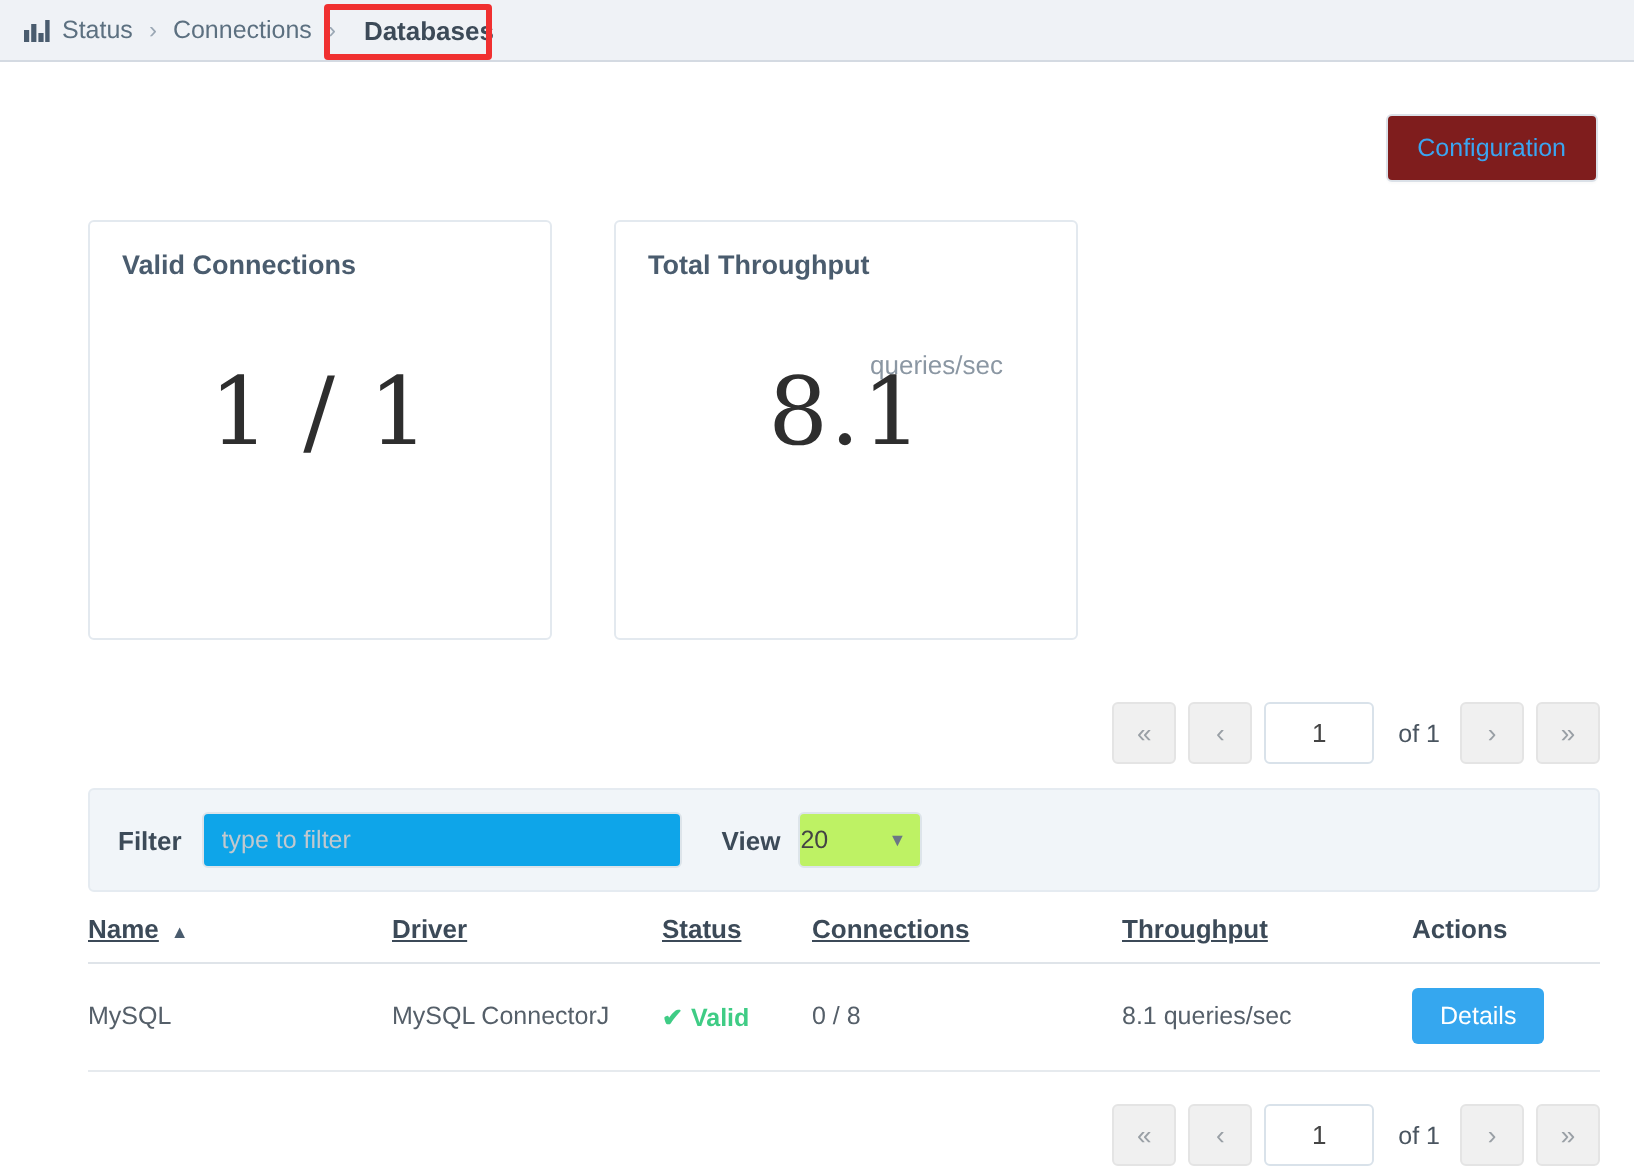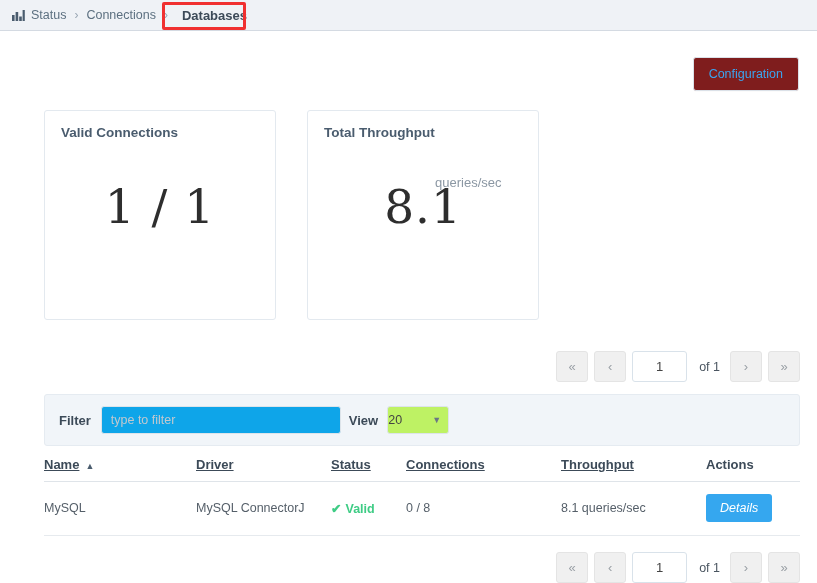--- a/index.html
+++ b/index.html
@@ -195,21 +195,21 @@
     font-size: 12.5px;
     color: #444;
     font-family: "Liberation Sans", sans-serif;
     outline: none;
   }
   .filter-input::placeholder { color: #c2c8ce; }
   .view-label {
     font-size: 13px;
     font-weight: bold;
     color: #3c4a58;
-    margin-left: 8px;
+    margin-left: 20px;
     margin-right: 9px;
   }
   .view-select {
     position: relative;
     width: 62px; height: 28px;
     border: 1px solid #dde4ea;
     border-radius: 3px;
     background: #bef264;
     display: flex;
     align-items: center;
@@ -267,21 +267,20 @@
   .status-check { margin-right: 4px; }
   .btn-details {
     background: #35a7ef;
     border: none;
     border-radius: 3px;
     color: #ffffff;
     font-size: 12.5px;
     padding: 7px 14px;
     cursor: pointer;
     font-family: "Liberation Sans", sans-serif;
-    font-style: italic;
   }
   .col-name { width: 152px; }
   .col-driver { width: 135px; }
   .col-status { width: 75px; }
   .col-conn { width: 155px; }
   .col-thr { width: 145px; }
   .col-act { width: 94px; }
 
   .pager-bottom { margin-top: 16px; }
 </style>

